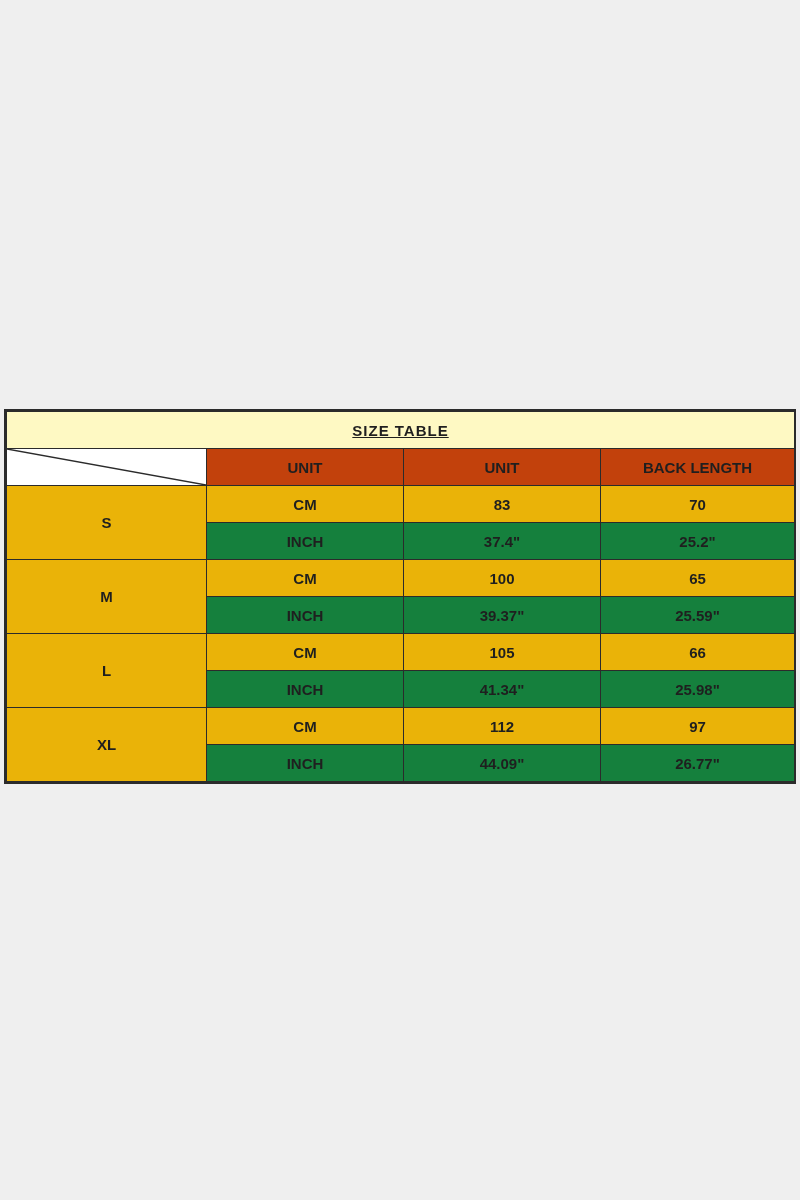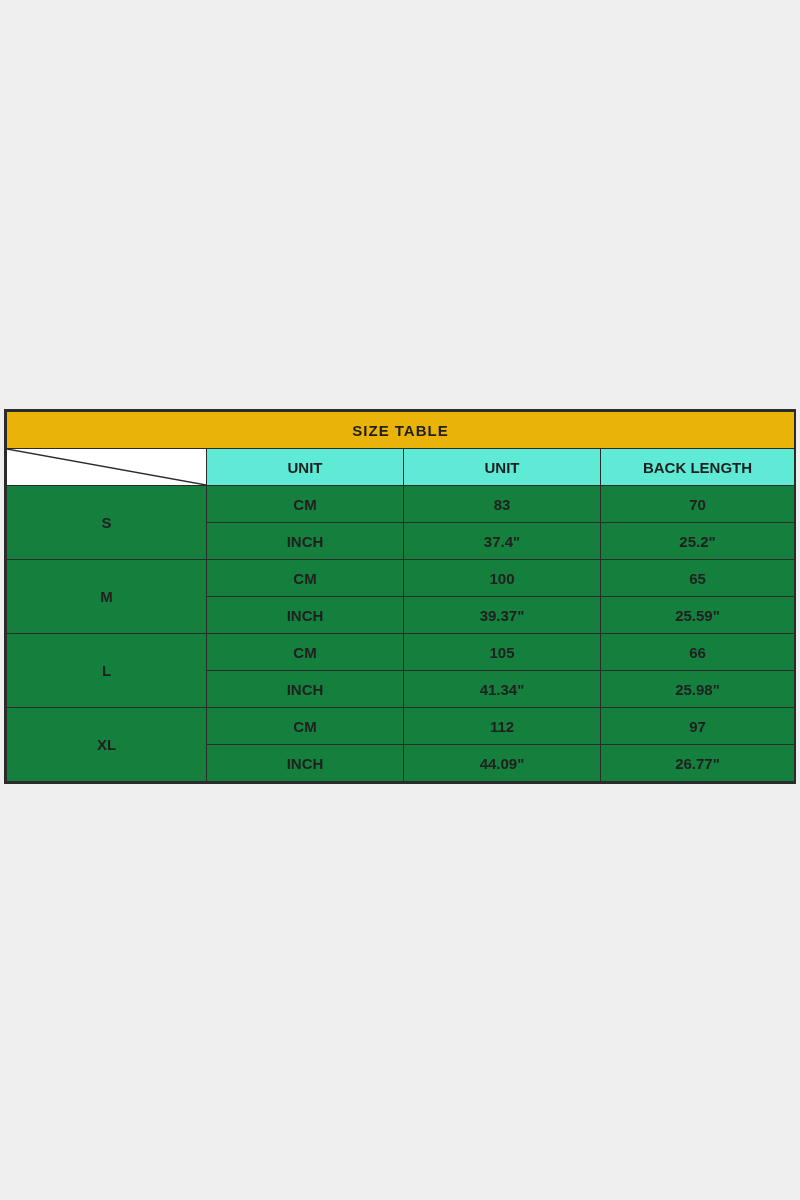--- a/index.html
+++ b/index.html
@@ -38,55 +38,56 @@
     text-align: center;
     vertical-align: middle;
     font-size: 15px;
     font-weight: bold;
     color: #1f1f1f;
     padding: 0;
     height: 36px;
   }
 
   .title-cell {
-    background: #eab308;
+    background: #fef9c3;
     color: #ffffff;
     font-size: 25px;
     letter-spacing: 1px;
     height: 52px;
     font-weight: bold;
     border: 1px solid #2b2b2b;
+    text-decoration: underline;
   }
 
   .corner-cell {
     background: #ffffff;
     position: relative;
     padding: 0;
     height: 38px;
   }
   .corner-cell .diag {
     position: absolute;
     inset: 0;
     width: 100%;
     height: 100%;
     display: block;
   }
 
   .hdr {
-    background: #5eead4;
+    background: #c2410c;
     height: 38px;
   }
 
   .size-cell {
     background: #e8eed6;
     font-size: 15px;
   }
 
   .row-cm td {
-    background: #15803d;
+    background: #eab308;
     height: 36px;
   }
   .row-inch td {
     background: #15803d;
     height: 36px;
   }
 
   .col-size { width: 200px; }
   .col-unit { width: 197px; }
   .col-chest { width: 197px; }

